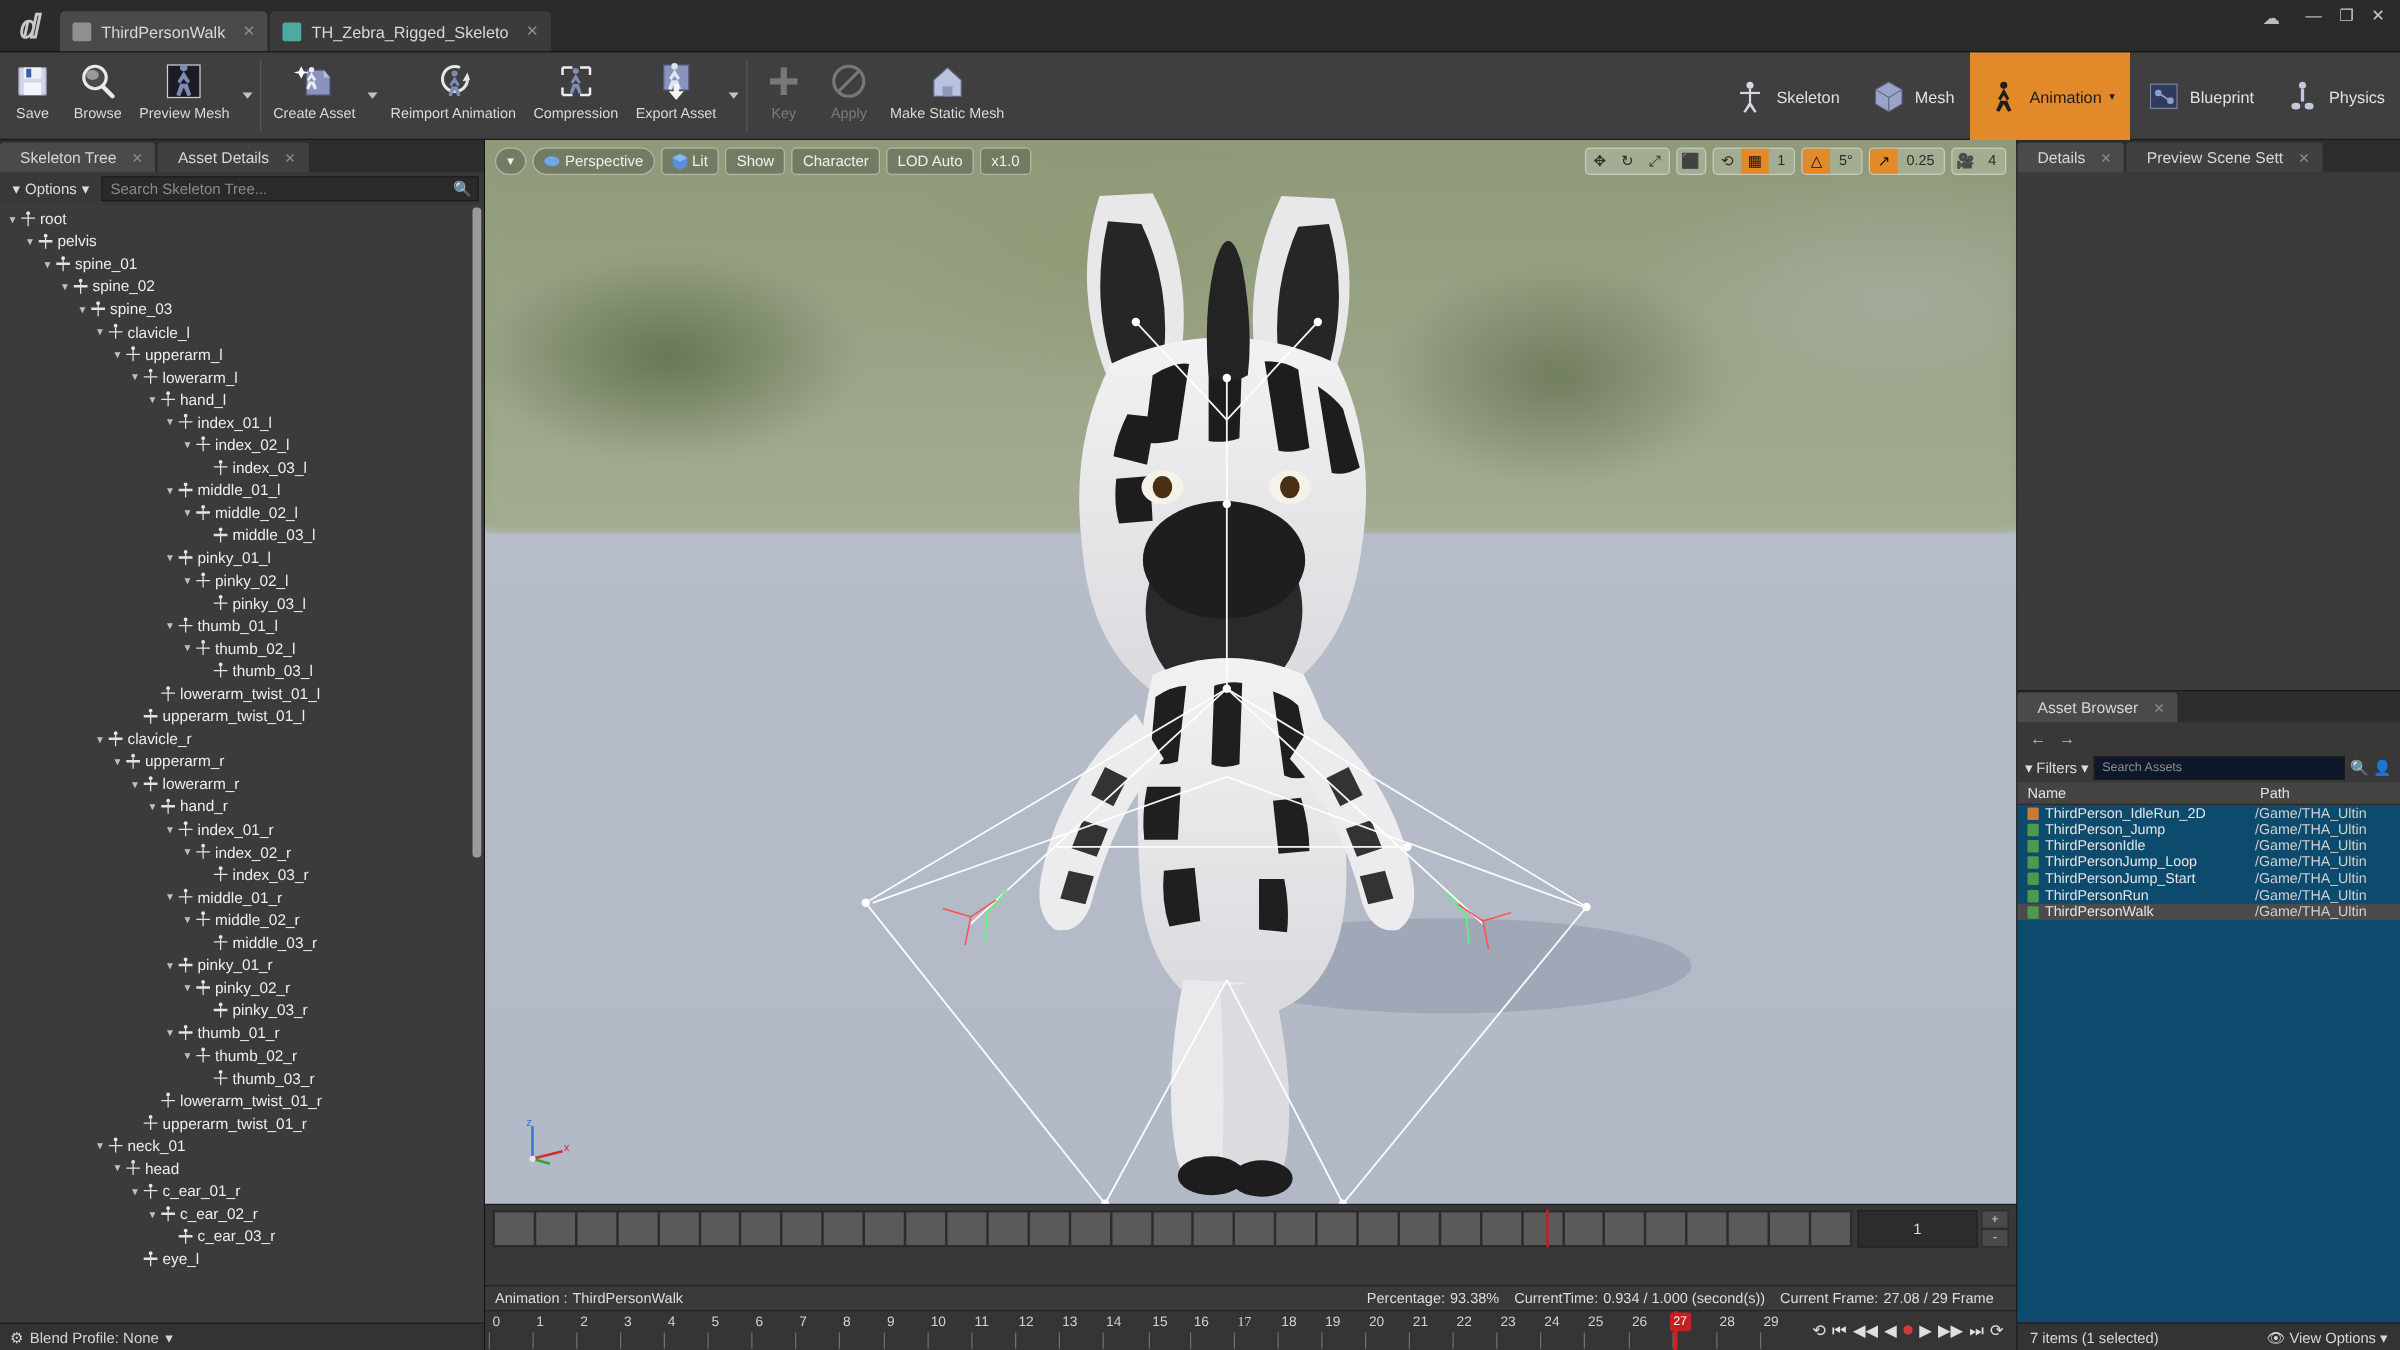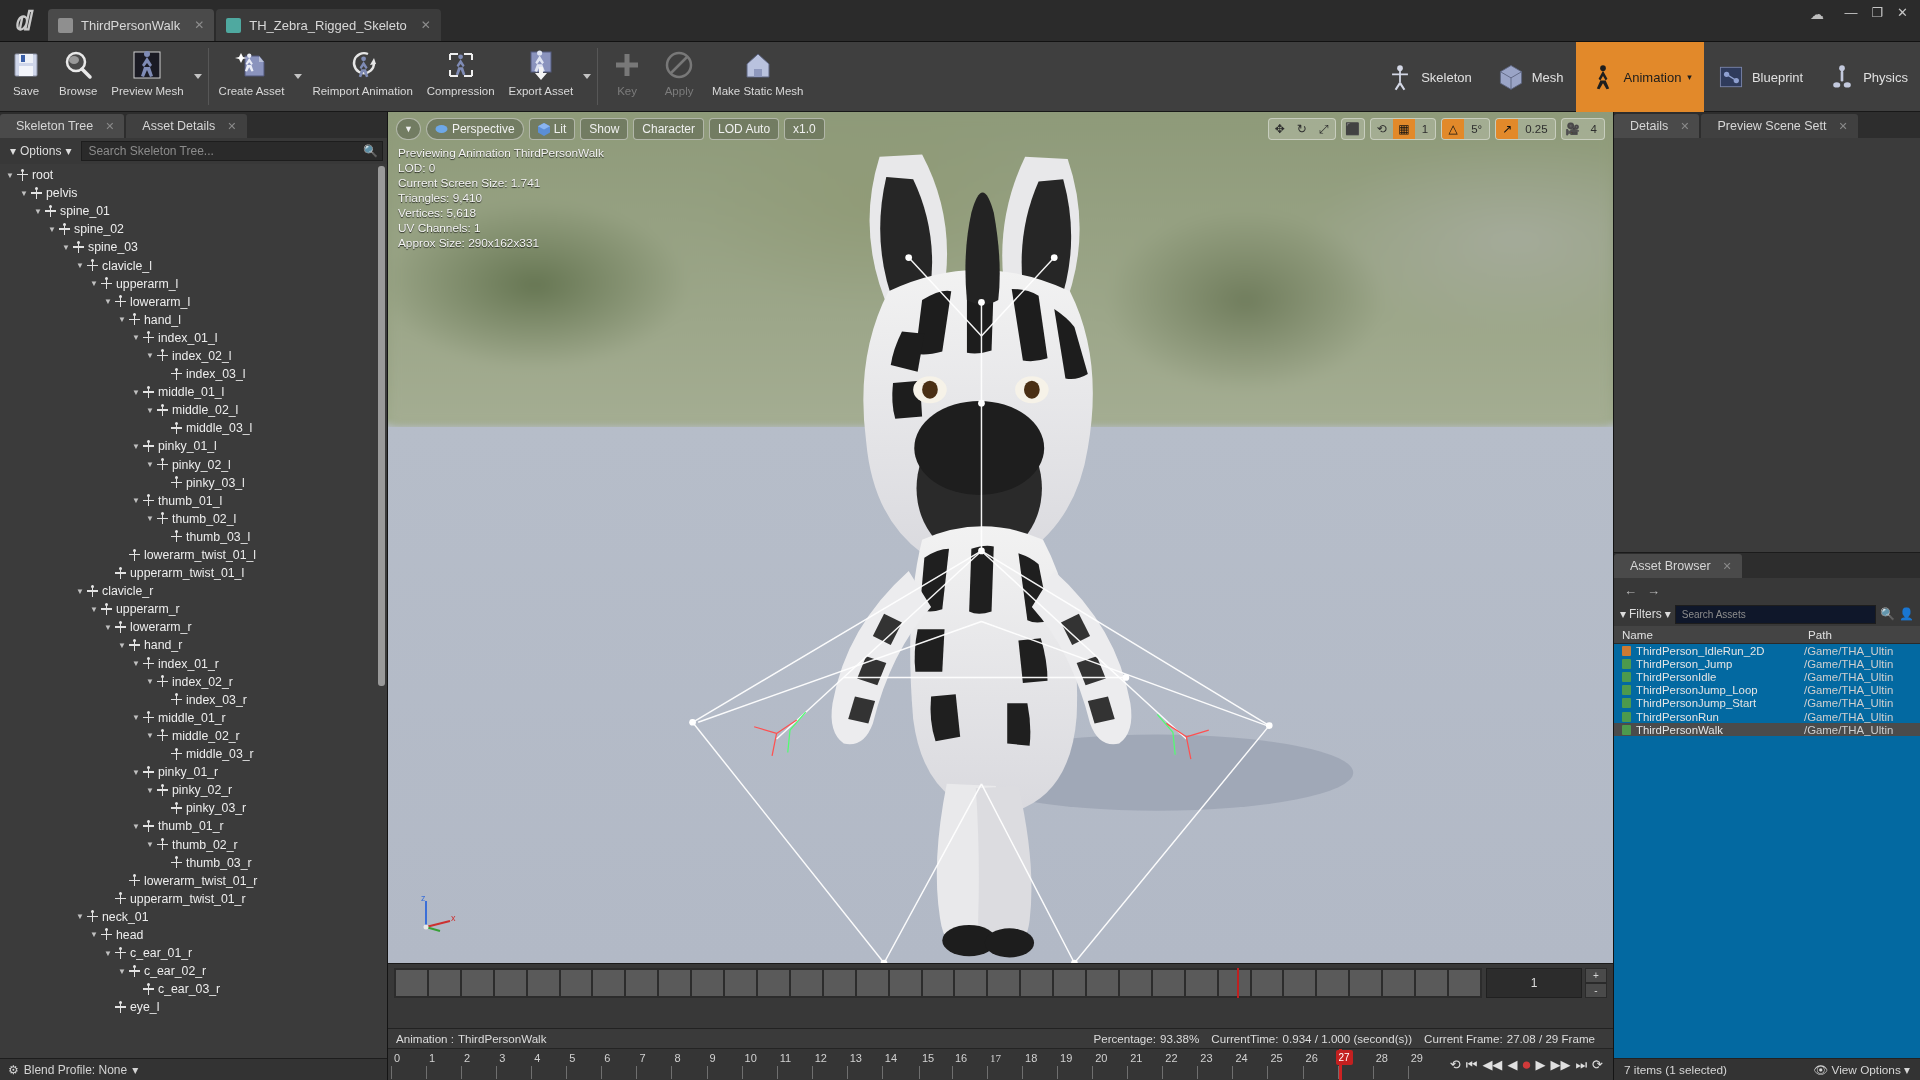--- a/index.html
+++ b/index.html
@@ -133,21 +133,21 @@
   .abrow{ height:24px; background:#383838; display:flex; align-items:center; gap:10px; padding:0 10px; font-size:13px;}
   .abrow .nav{ color:#bdbdbd; font-size:13px;}
   .filtrow{ height:24px; display:flex; align-items:center; gap:4px; padding:0 6px; background:#383838;}
   .filtbtn{ font-size:12px; color:#ddd; display:flex; align-items:center; gap:3px;}
   .abfind{ flex:1; height:19px; background:#0f172a; border:1px solid #1d1d1d; font-size:10px; color:#8d8d8d;
      display:flex; align-items:center; padding:0 6px; position:relative;}
   .abhdr{ height:18px; background:#444; display:flex; align-items:center; font-size:11.6px; color:#e0e0e0;
      border-bottom:1px solid #2a2a2a;}
   .abhdr .c1{ width:190px; padding-left:8px;}
   .abhdr .c2{ flex:1; padding-left:4px;}
-  .ablist{ flex:1; background:#0369a1; overflow:hidden;}
+  .ablist{ flex:1; background:#0c4a6e; overflow:hidden;}
   .abitem{ height:13.2px; display:flex; align-items:center; font-size:11.4px; color:#e4e4e4;}
   .abitem.sel{ background:#4b4b4b;}
   .abitem .c1{ width:190px; display:flex; align-items:center; gap:5px; padding-left:8px;}
   .abitem .c2{ flex:1; color:#cfcfcf; overflow:hidden; white-space:nowrap;}
   .abico{ width:9px; height:10px; border-radius:1px; display:inline-block;}
   .statusbar{ height:22px; background:#333; display:flex; align-items:center; justify-content:space-between;
      padding:0 10px; font-size:11.8px; color:#d7d7d7; border-top:1px solid #222;}
 </style>
 </head>
 <body>
@@ -894,29 +894,20 @@
             <div class="vgrp">
               <div class="vgi on">↗</div>
               <div class="vgi wide">0.25</div>
             </div>
             <div class="vgrp">
               <div class="vgi">🎥</div>
               <div class="vgi wide">4</div>
             </div>
           </div>
 
-        <div class="vp-stats" id="stats-host">
-            <div>Previewing Animation ThirdPersonWalk</div>
-            <div>LOD: 0</div>
-            <div>Current Screen Size: 1.741</div>
-            <div>Triangles: 9,410</div>
-            <div>Vertices: 5,618</div>
-            <div>UV Channels: 1</div>
-            <div>Approx Size: 290x162x331</div>
-          </div>
 
         <svg class="axisw" viewBox="0 0 40 40">
           <line x1="8" y1="34" x2="8" y2="8" stroke="#3b6fd8" stroke-width="2"></line>
           <text x="3" y="8" fill="#3b6fd8" font-size="9" font-family="Liberation Sans, sans-serif">z</text>
           <line x1="8" y1="34" x2="32" y2="28" stroke="#cc3030" stroke-width="2"></line>
           <text x="33" y="28" fill="#cc3030" font-size="9" font-family="Liberation Sans, sans-serif">x</text>
           <line x1="8" y1="34" x2="22" y2="38" stroke="#37a037" stroke-width="2"></line>
           <circle cx="8" cy="34" r="2.5" fill="#e8e8e8"></circle>
         </svg>
       </div>

